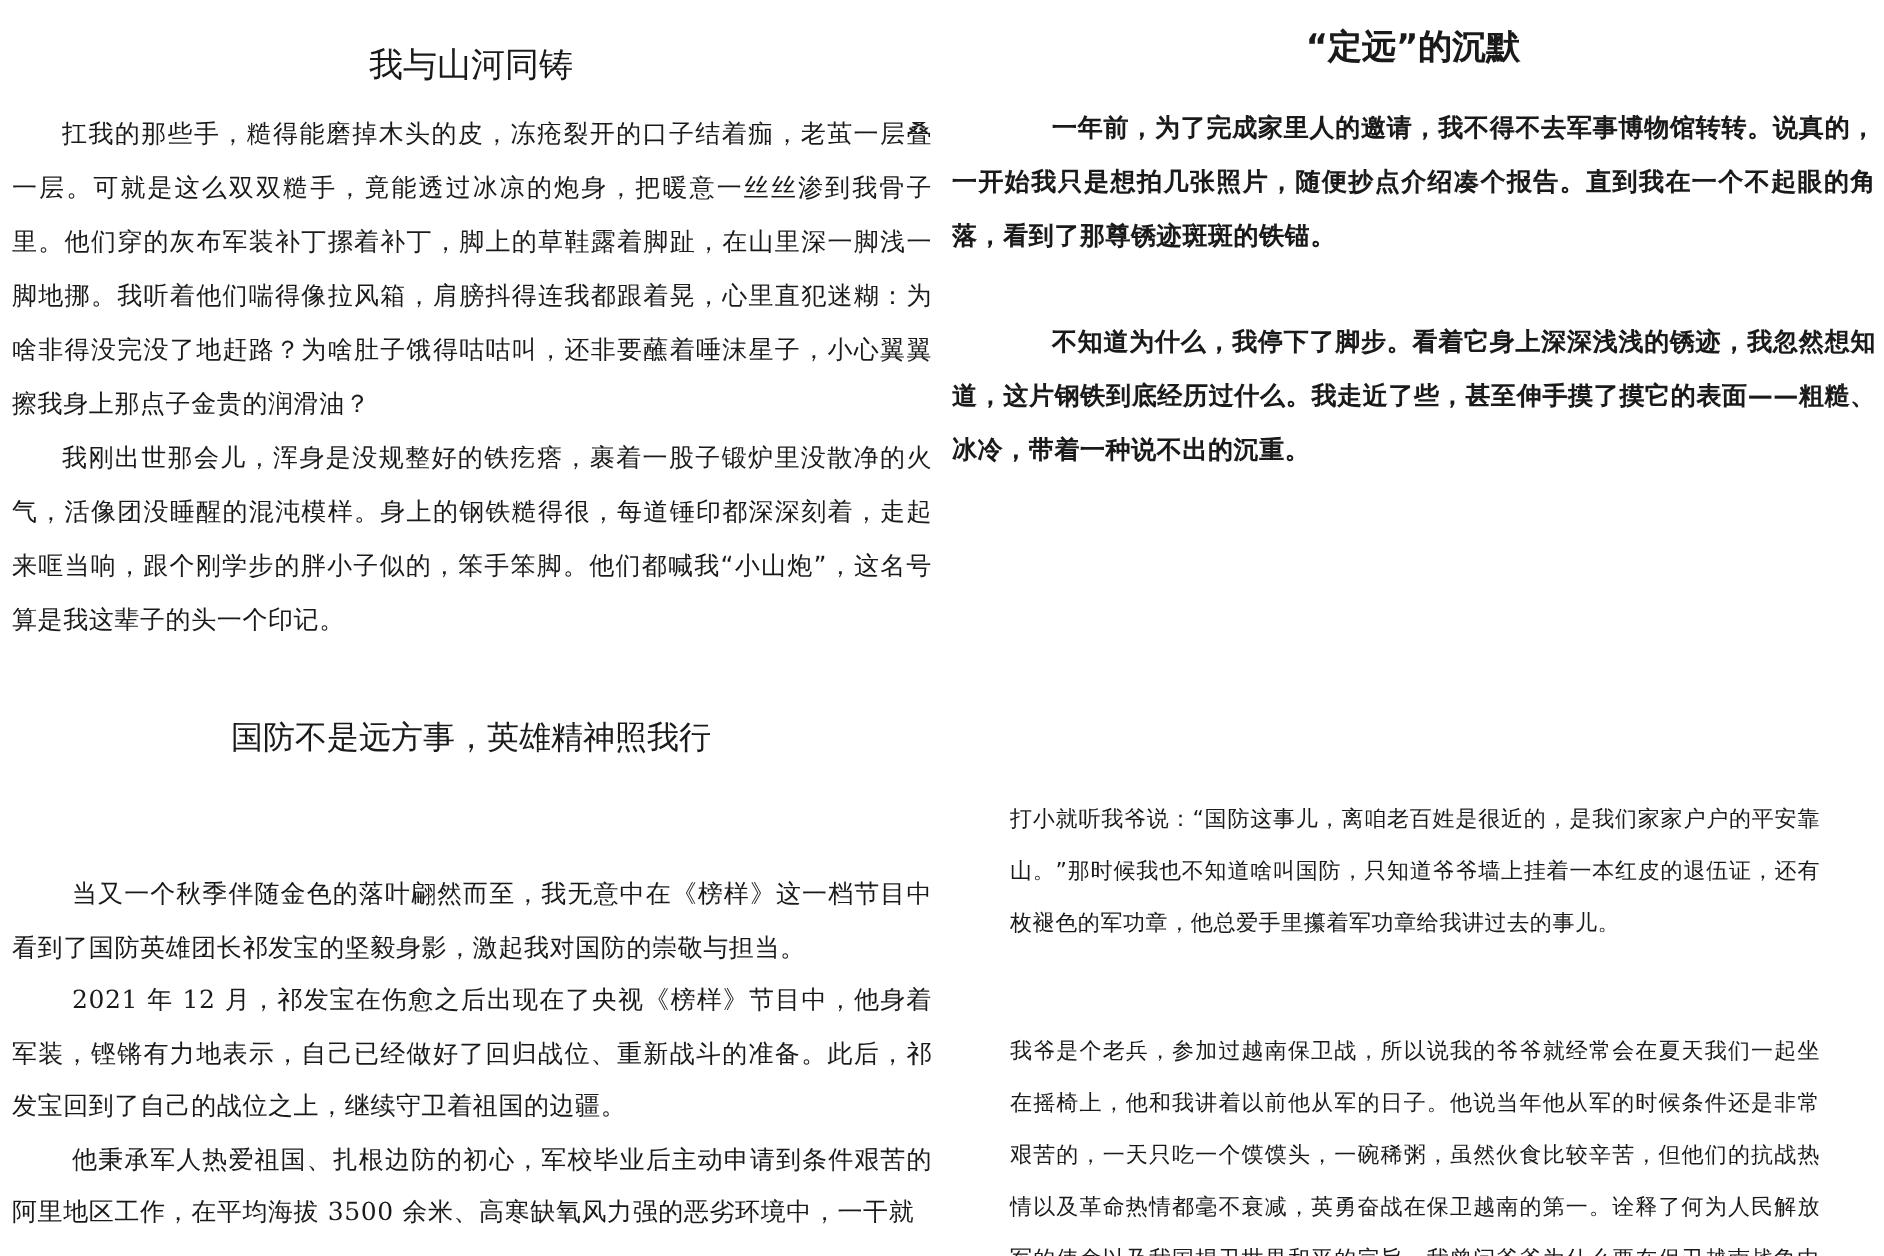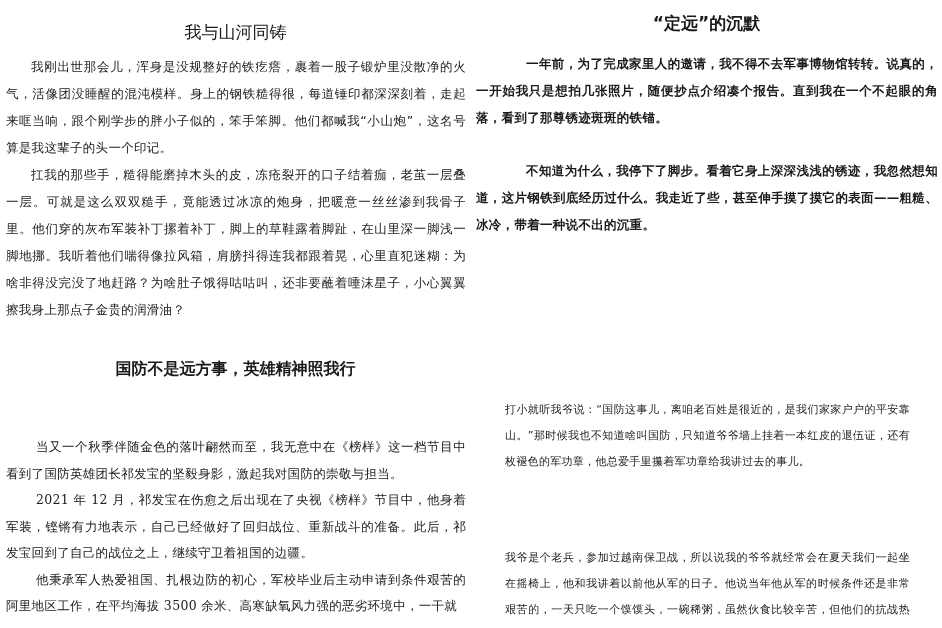--- a/index.html
+++ b/index.html
@@ -7,45 +7,45 @@
     body { position: relative; color: #1a1a1a; font-family: "DejaVu Sans", "Liberation Sans", sans-serif; }
     .panel { position: absolute; overflow: hidden; }
     .p1 { left: 0; top: 0; width: 471px; height: 330px; padding-left: 48px; }
     .p2 { left: 471px; top: 0; width: 471px; height: 325px; }
     .p3 { left: 0; top: 340px; width: 471px; height: 288px; }
     .p4 { left: 471px; top: 325px; width: 471px; height: 303px; }
 
     .title { text-align: center; color: #1a1a1a; }
     .p1 .title { position: absolute; top: 21px; left: 0; width: 471px; font-size: 17px; font-weight: normal; }
     .p2 .title { position: absolute; top: 12px; left: 0; width: 471px; font-size: 17px; font-weight: bold; }
-    .p3 .title { position: absolute; top: 19px; left: 0; width: 471px; font-size: 16px; font-weight: bold; }
+    .p3 .title { position: absolute; top: 19px; left: 0; width: 471px; font-size: 16px; font-weight: normal; }
     .p4 .title { position: absolute; top: 14px; left: 0; width: 471px; font-size: 14px; font-weight: bold; }
 
     .body-text { position: absolute; font-size: 12.5px; letter-spacing: 0.3px; }
     .p1 .body-text { left: 6px; top: 53px; width: 460px; line-height: 27px; }
     .p1 .body-text p { text-indent: 2em; text-align: justify; }
 
     .p2 .body-text { left: 5px; top: 50px; width: 462px; line-height: 27px; }
     .p2 .body-text p { text-indent: 4em; text-align: justify; margin-bottom: 26px; font-weight: bold; }
 
     .p3 .body-text { left: 6px; top: 49px; width: 460px; line-height: 26.5px; font-family: "DejaVu Serif", "Liberation Serif", serif; font-size: 12.5px; margin-top: 45px; }
     .p3 .body-text p { text-indent: 2.4em; text-align: justify; }
 
     .p4 .body-text { left: 34px; top: 72px; width: 405px; line-height: 26px; font-size: 11px; }
-    .p4 .body-text p { text-align: justify; margin-bottom: 70px; }
+    .p4 .body-text p { text-align: justify; margin-bottom: 38px; }
     .p4 .body-text p:last-child { margin-bottom: 0; }
   </style>
 </head>
 <body>
 
 <section class="panel p1">
   <h2 class="title">我与山河同铸</h2>
   <div class="body-text">
+    <p>扛我的那些手，糙得能磨掉木头的皮，冻疮裂开的口子结着痂，老茧一层叠一层。可就是这么双双糙手，竟能透过冰凉的炮身，把暖意一丝丝渗到我骨子里。他们穿的灰布军装补丁摞着补丁，脚上的草鞋露着脚趾，在山里深一脚浅一脚地挪。我听着他们喘得像拉风箱，肩膀抖得连我都跟着晃，心里直犯迷糊：为啥非得没完没了地赶路？为啥肚子饿得咕咕叫，还非要蘸着唾沫星子，小心翼翼擦我身上那点子金贵的润滑油？</p>
     <p>我刚出世那会儿，浑身是没规整好的铁疙瘩，裹着一股子锻炉里没散净的火气，活像团没睡醒的混沌模样。身上的钢铁糙得很，每道锤印都深深刻着，走起来哐当响，跟个刚学步的胖小子似的，笨手笨脚。他们都喊我“小山炮”，这名号算是我这辈子的头一个印记。</p>
-    <p>扛我的那些手，糙得能磨掉木头的皮，冻疮裂开的口子结着痂，老茧一层叠一层。可就是这么双双糙手，竟能透过冰凉的炮身，把暖意一丝丝渗到我骨子里。他们穿的灰布军装补丁摞着补丁，脚上的草鞋露着脚趾，在山里深一脚浅一脚地挪。我听着他们喘得像拉风箱，肩膀抖得连我都跟着晃，心里直犯迷糊：为啥非得没完没了地赶路？为啥肚子饿得咕咕叫，还非要蘸着唾沫星子，小心翼翼擦我身上那点子金贵的润滑油？</p>
   </div>
 </section>
 
 <section class="panel p2">
   <h2 class="title">“定远”的沉默</h2>
   <div class="body-text">
     <p>一年前，为了完成家里人的邀请，我不得不去军事博物馆转转。说真的，一开始我只是想拍几张照片，随便抄点介绍凑个报告。直到我在一个不起眼的角落，看到了那尊锈迹斑斑的铁锚。</p>
     <p>不知道为什么，我停下了脚步。看着它身上深深浅浅的锈迹，我忽然想知道，这片钢铁到底经历过什么。我走近了些，甚至伸手摸了摸它的表面——粗糙、冰冷，带着一种说不出的沉重。</p>
   </div>
 </section>

